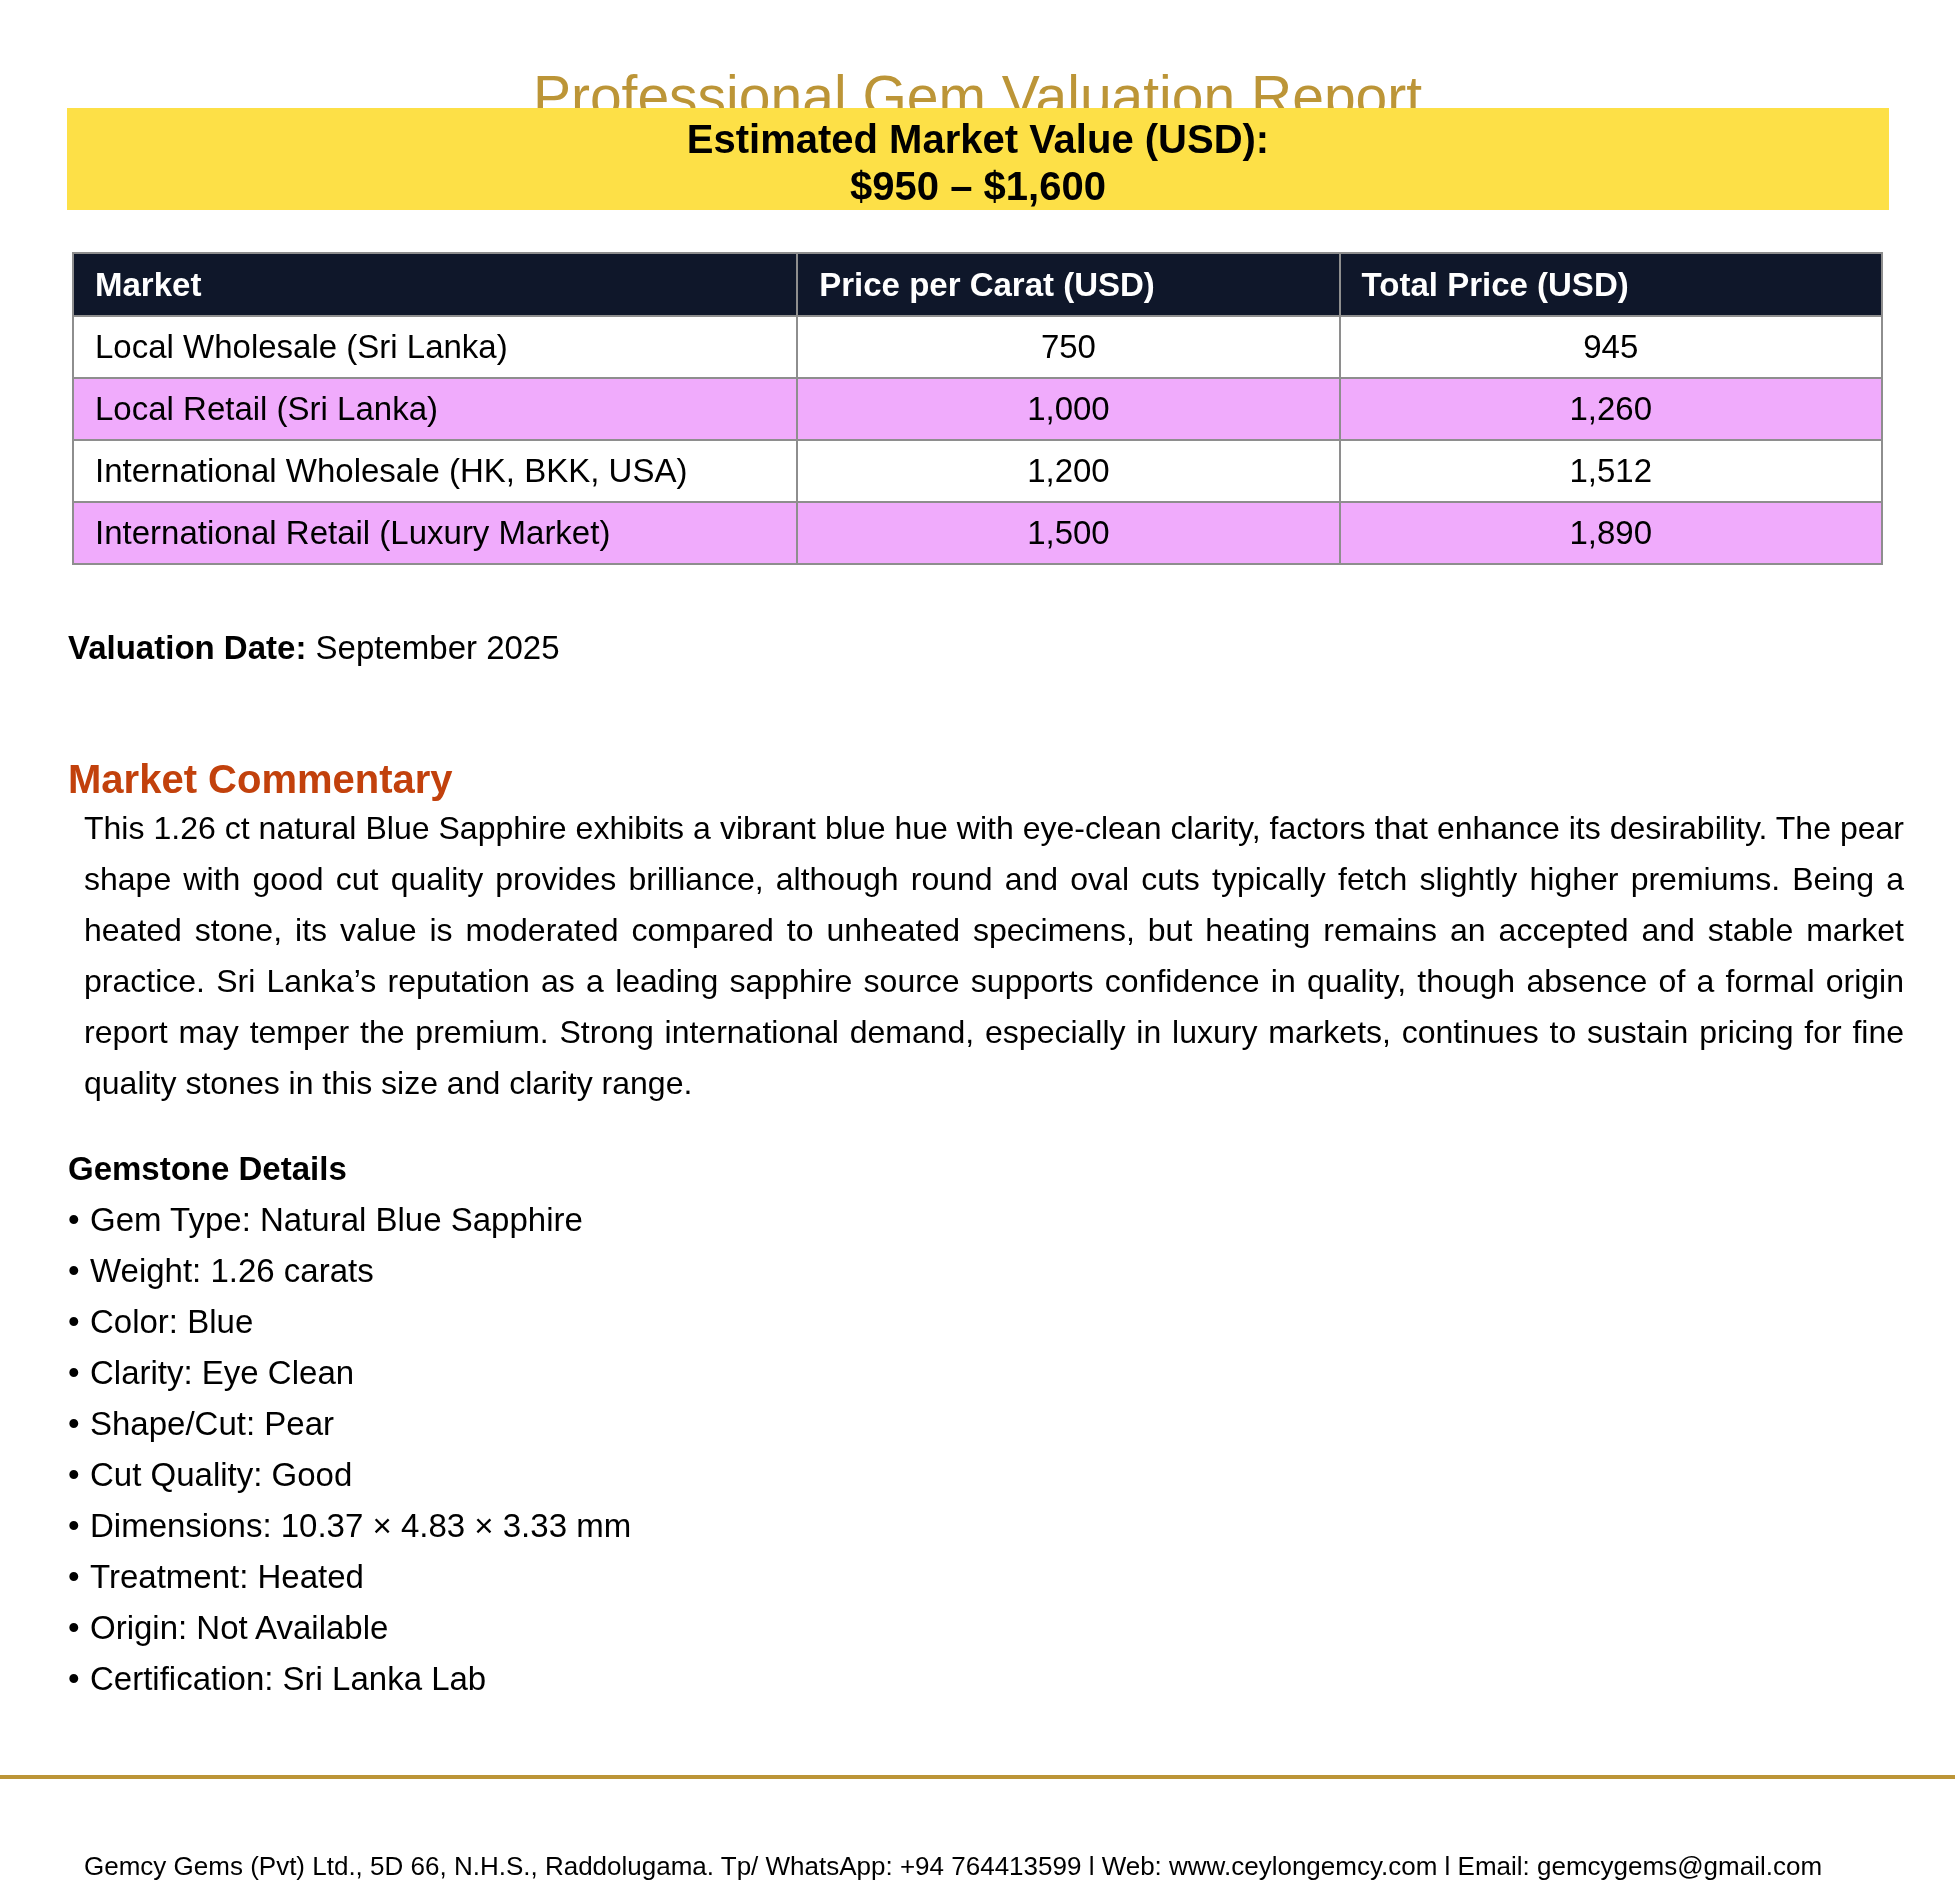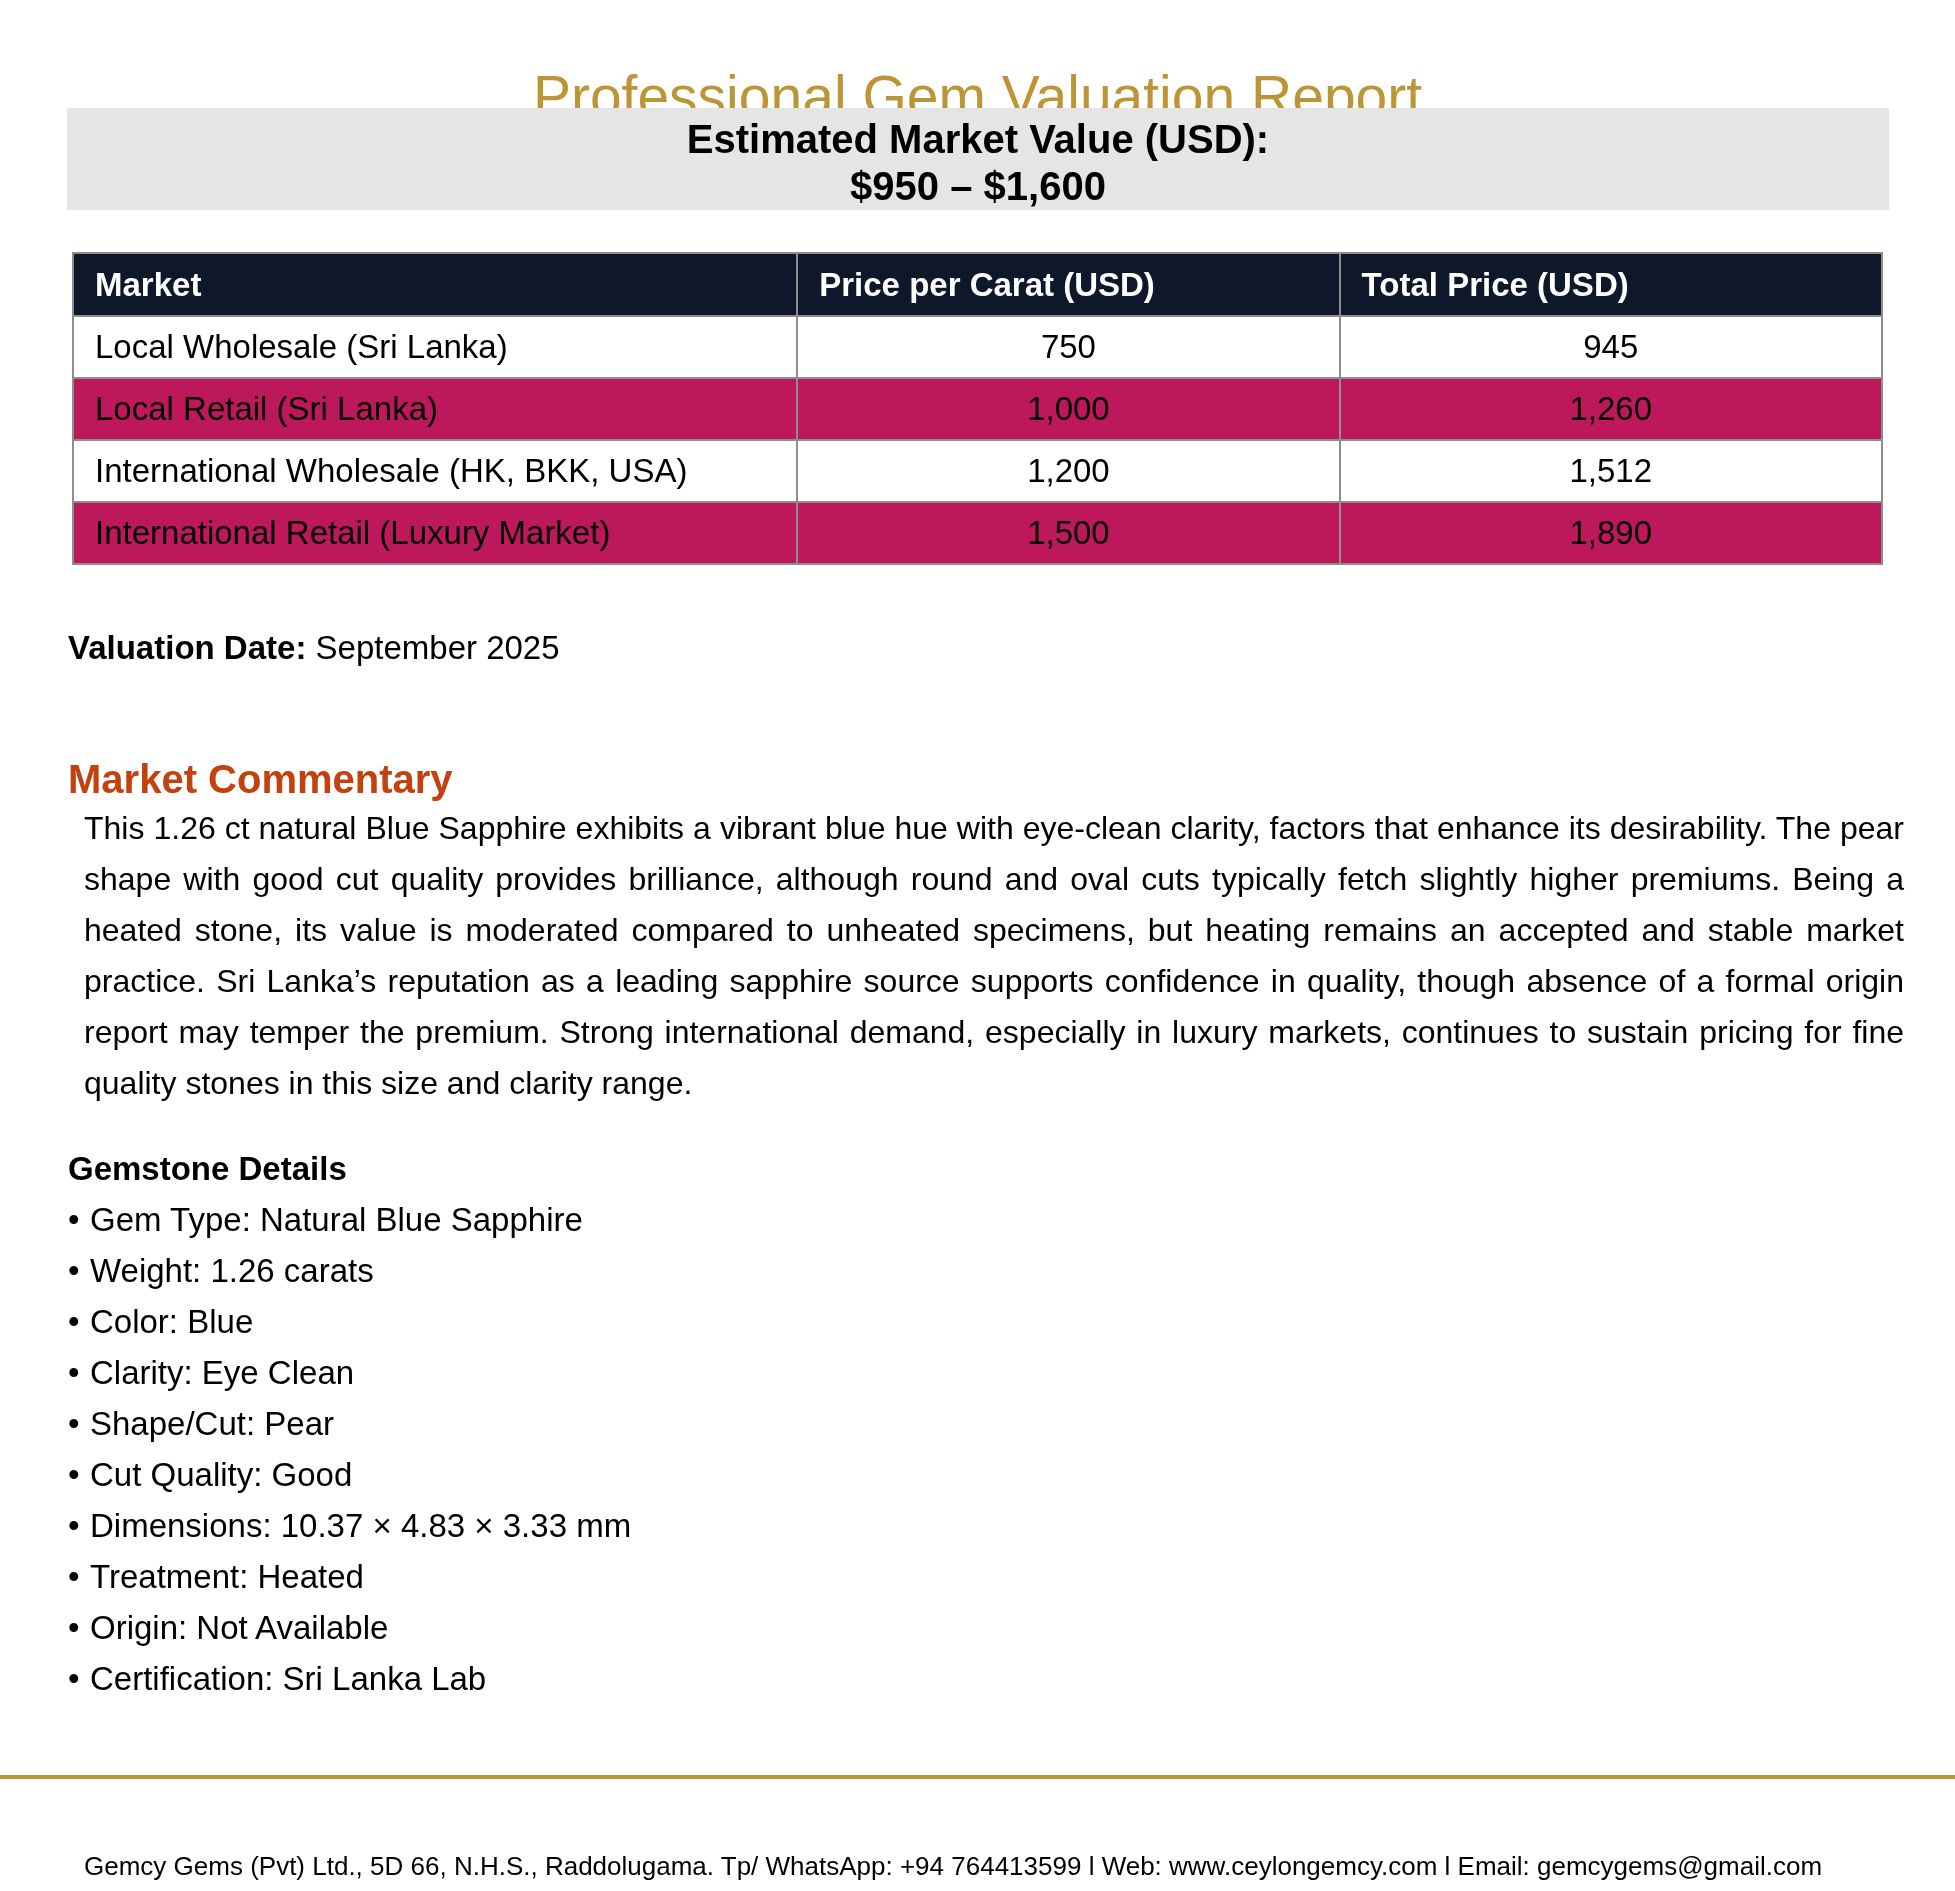--- a/index.html
+++ b/index.html
@@ -6,38 +6,38 @@
   body {
     width: 1955px; height: 1891px; position: relative; overflow: hidden;
     font-family: "Liberation Sans", sans-serif; color: #000;
   }
   .title {
     position: absolute; left: 0; top: 19px; width: 1955px; text-align: center;
     font-size: 57px; line-height: 78px; color: #BC9537; font-weight: normal;
   }
   .banner {
     position: absolute; left: 67px; top: 108px; width: 1822px; height: 102px;
-    background: #e5e5e5; text-align: center;
+    background: #fde047; text-align: center;
   }
   .banner .l1, .banner .l2 {
     display: block; font-weight: bold; font-size: 40px; line-height: 47px;
   }
   .banner .l1 { margin-top: 7.8px; }
   table.market {
     position: absolute; left: 72px; top: 252px; width: 1811px;
     border-collapse: collapse; font-size: 33px;
   }
   table.market th, table.market td {
     border: 2.6px solid #8E8E8E; padding: 0 21px; height: 60px;
   }
   table.market th {
     background: #0f172a; color: #fff; text-align: left; font-weight: bold; height: 61px;
   }
   table.market td.num { text-align: center; }
-  table.market tr.alt td { background: #be185d; margin-top: 32px; }
+  table.market tr.alt td { background: #f0abfc; margin-top: 32px; }
   table.market col.c1 { width: 725px; }
   table.market col.c2 { width: 543px; }
   table.market col.c3 { width: 543px; }
   .valdate {
     position: absolute; left: 68px; top: 623px; font-size: 33px; line-height: 49px;
   }
   .valdate b { font-weight: bold; }
   .section-title {
     position: absolute; left: 68px; top: 720px; font-size: 40px; font-weight: bold;
     color: #c2410c; line-height: 52px;

